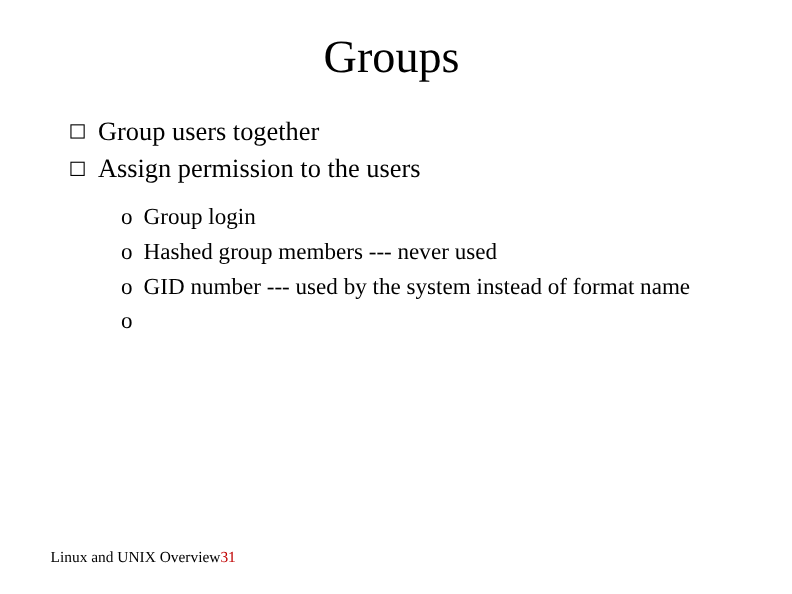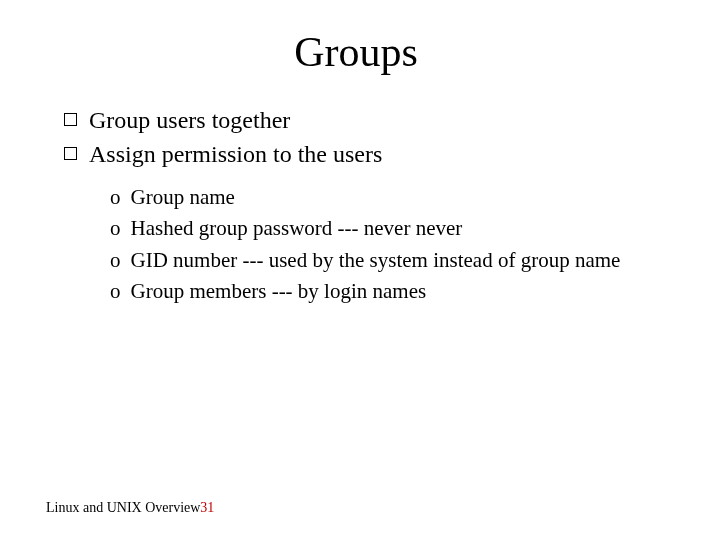--- a/index.html
+++ b/index.html
@@ -28,33 +28,32 @@
     </li>
     <li>
       <span class="marker"></span>
       <span>Assign permission to the users</span>
     </li>
   </ul>
 
   <ul class="subbullets">
     <li>
       <span class="submarker">o</span>
-      <span>Group name</span>
+      <span>Group login</span>
     </li>
     <li>
       <span class="submarker">o</span>
-      <span>Hashed group password --- never never</span>
+      <span>Hashed group members --- never used</span>
     </li>
     <li>
       <span class="submarker">o</span>
-      <span>GID number --- used by the system instead of group name</span>
+      <span>GID number --- used by the system instead of format name</span>
     </li>
     <li>
       <span class="submarker">o</span>
-      <span>Group members --- by login names</span>
     </li>
   </ul>
 
   <div class="footer">
     <span>Linux and UNIX Overview</span>
     <span class="pnum">31</span>
   </div>
 </div>
 
 </body></html>

